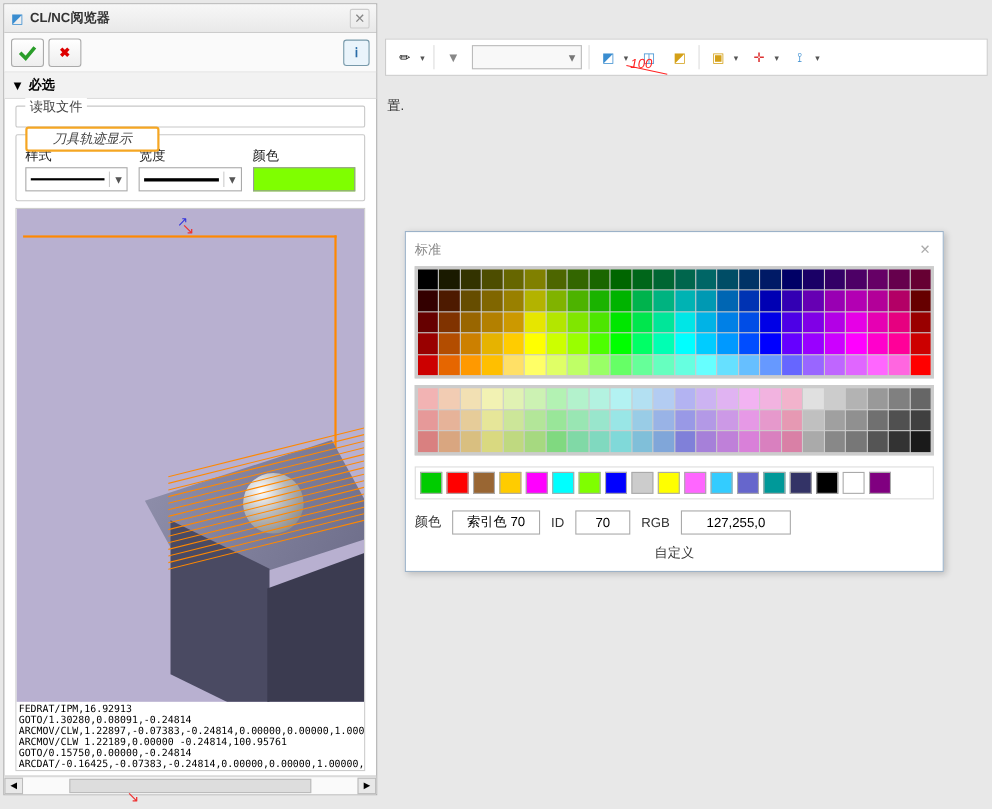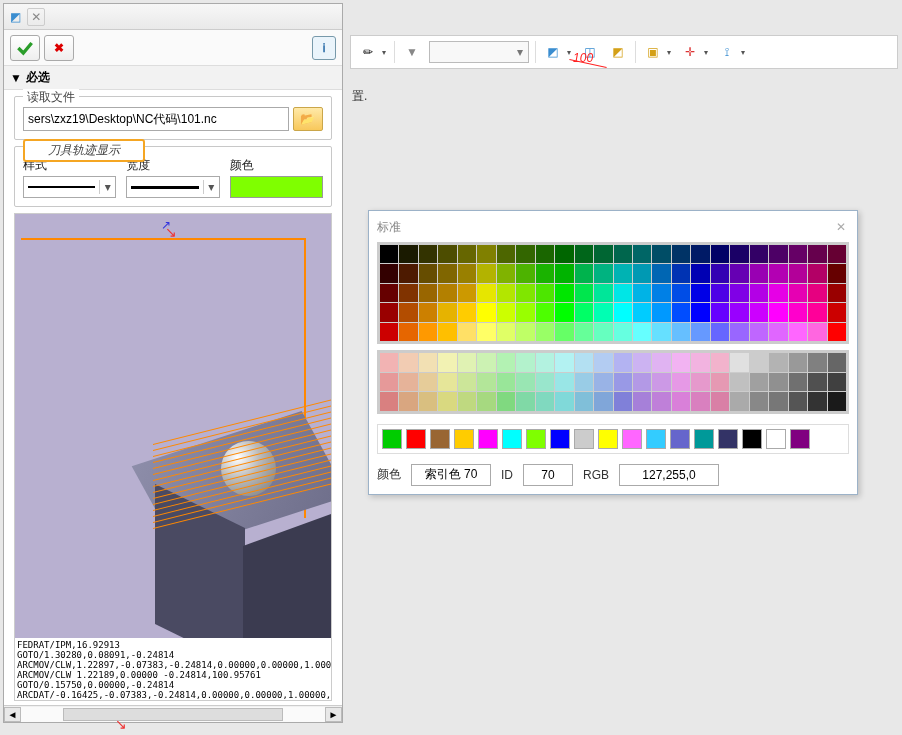--- a/index.html
+++ b/index.html
@@ -87,20 +87,21 @@
 .axis { position:absolute; left:150px; top:10px; font-size:14px;}
 
 .red-arrow { position:absolute; left:115px; top:716px; color:#e33; font-size:14px;}
 </style>
 </head>
 <body>
 
 <div class="panel">
   <div class="panel-titlebar">
     <span style="color:#3a8dd0;">◩</span>
+    <span class="title">CL/NC阅览器</span>
     <span class="titlebar-close">✕</span>
   </div>
   <div class="action-row">
     <div class="btn-ok">
       <svg viewBox="0 0 24 24">
           <path d="M4 12 L10 18 L20 6" stroke="#2a9d2a" stroke-width="4" fill="none"></path>
         </svg>
     </div>
     <div class="btn-cancel">
       <span>✖</span>
@@ -109,26 +110,20 @@
       <span>ℹ</span>
     </div>
   </div>
   <div class="section-header">
     <span class="tri">▼</span>
     <span>必选</span>
   </div>
   <div class="section-body">
     <div class="group">
       <span class="group-legend">读取文件</span>
-      <div class="file-row">
-        <input type="text" value="sers\zxz19\Desktop\NC代码\101.nc" style="">
-        <div class="folder-btn">
-          <span>📂</span>
-        </div>
-      </div>
     </div>
     <div class="group">
       <span class="group-legend highlight-legend">刀具轨迹显示</span>
       <div class="toolpath-row">
         <div class="toolpath-col">
           <label>样式</label>
           <div class="style-select">
               <div class="line"></div>
               <div class="arrow">▾</div>
             </div>
@@ -445,13 +440,14 @@
       <div class="rs" style="--c: #800080;"></div>
     </div>
   <div class="cp-info">
     <span class="lbl">颜色</span>
     <input type="text" value="索引色 70" style="">
     <span class="lbl">ID</span>
     <input type="text" style="width: 50px;" value="70">
     <span class="lbl">RGB</span>
     <input type="text" class="rgb-in" value="127,255,0" style="">
   </div>
+  <div class="custom-btn">自定义</div>
 </div>
 
 </body></html>

